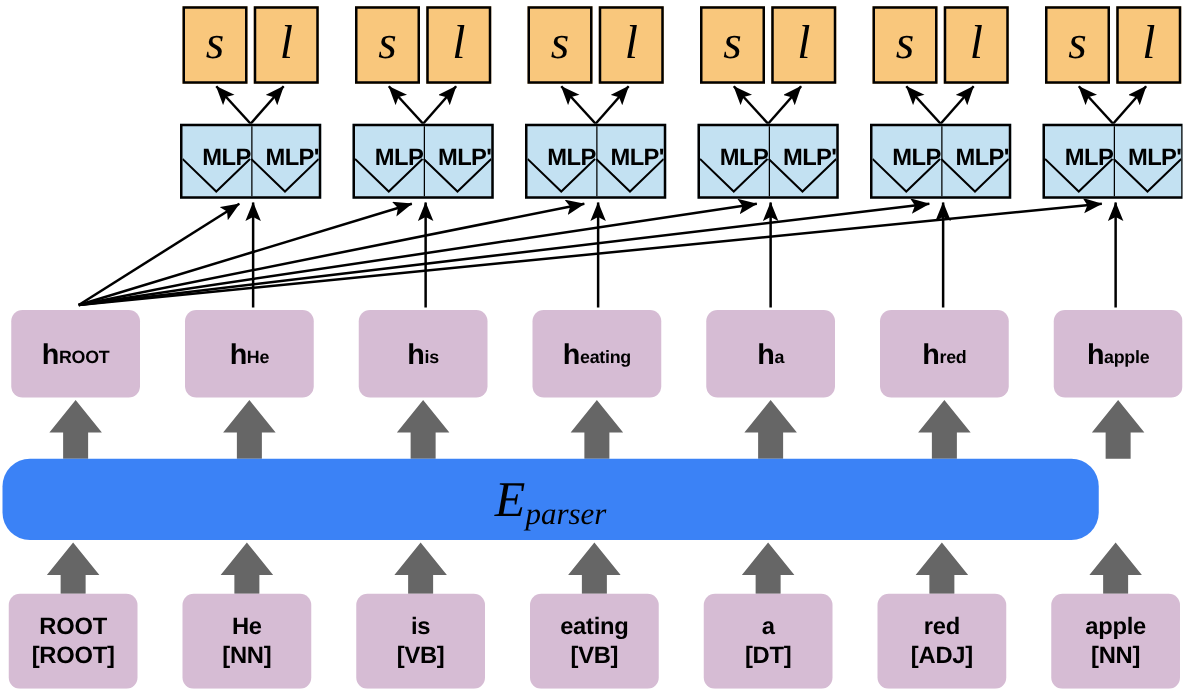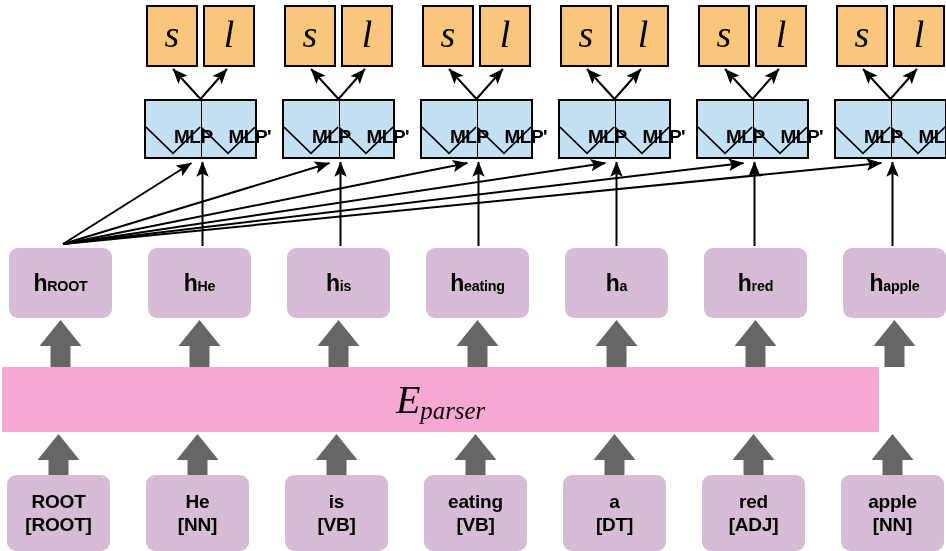--- a/index.html
+++ b/index.html
@@ -49,27 +49,26 @@
   }
 
   
   .mlpbox {
     background: #c3e1f2;
     border: 2px solid #000000;
     overflow: visible;
   }
   .mlpbox .mlp-half {
     position: absolute;
-    top: 10px;
+    top: 0;
     height: 100%;
     width: 50%;
     display: flex;
     align-items: center;
-    justify-content: flex-start;
-    padding-left: 28px;
+    justify-content: flex-end;
   }
   .mlpbox .mlp-half.left { left: 0; }
   .mlpbox .mlp-half.right { left: 50%; }
   .mlp-label {
     position: relative;
     z-index: 3;
     font-family: "Liberation Sans", sans-serif;
     font-weight: 700;
     font-size: 19px;
     color: #000000;
@@ -114,24 +113,25 @@
   .wbox {
     font-size: 19px;
     flex-direction: column;
     line-height: 1.22;
     letter-spacing: -0.2px;
   }
 
   
   .greenbar {
     position: absolute;
-    background: #f9a8d4;
+    background: #3b82f6;
     font-family: "Liberation Serif", serif;
     font-style: italic;
     color: #000000;
+    border-radius: 22px;
   }
   .greenbar .elabel {
     font-size: 40px;
     line-height: 1;
   }
   .greenbar .elabel sub {
     font-size: 0.62em;
     vertical-align: baseline;
     position: relative;
     bottom: -0.26em;

